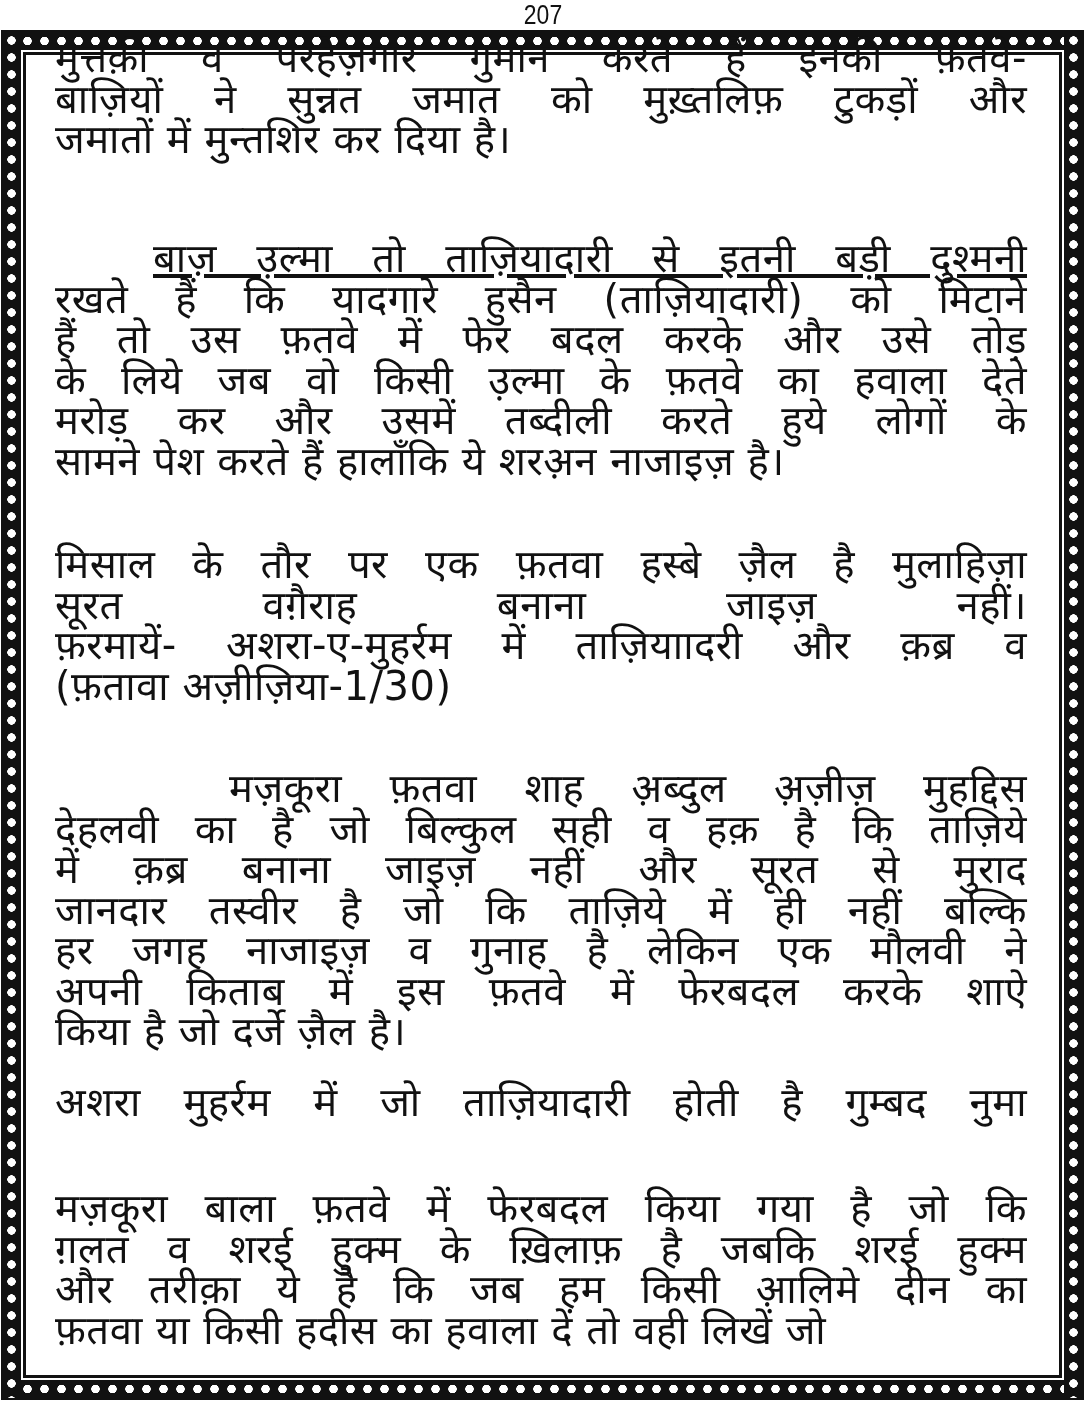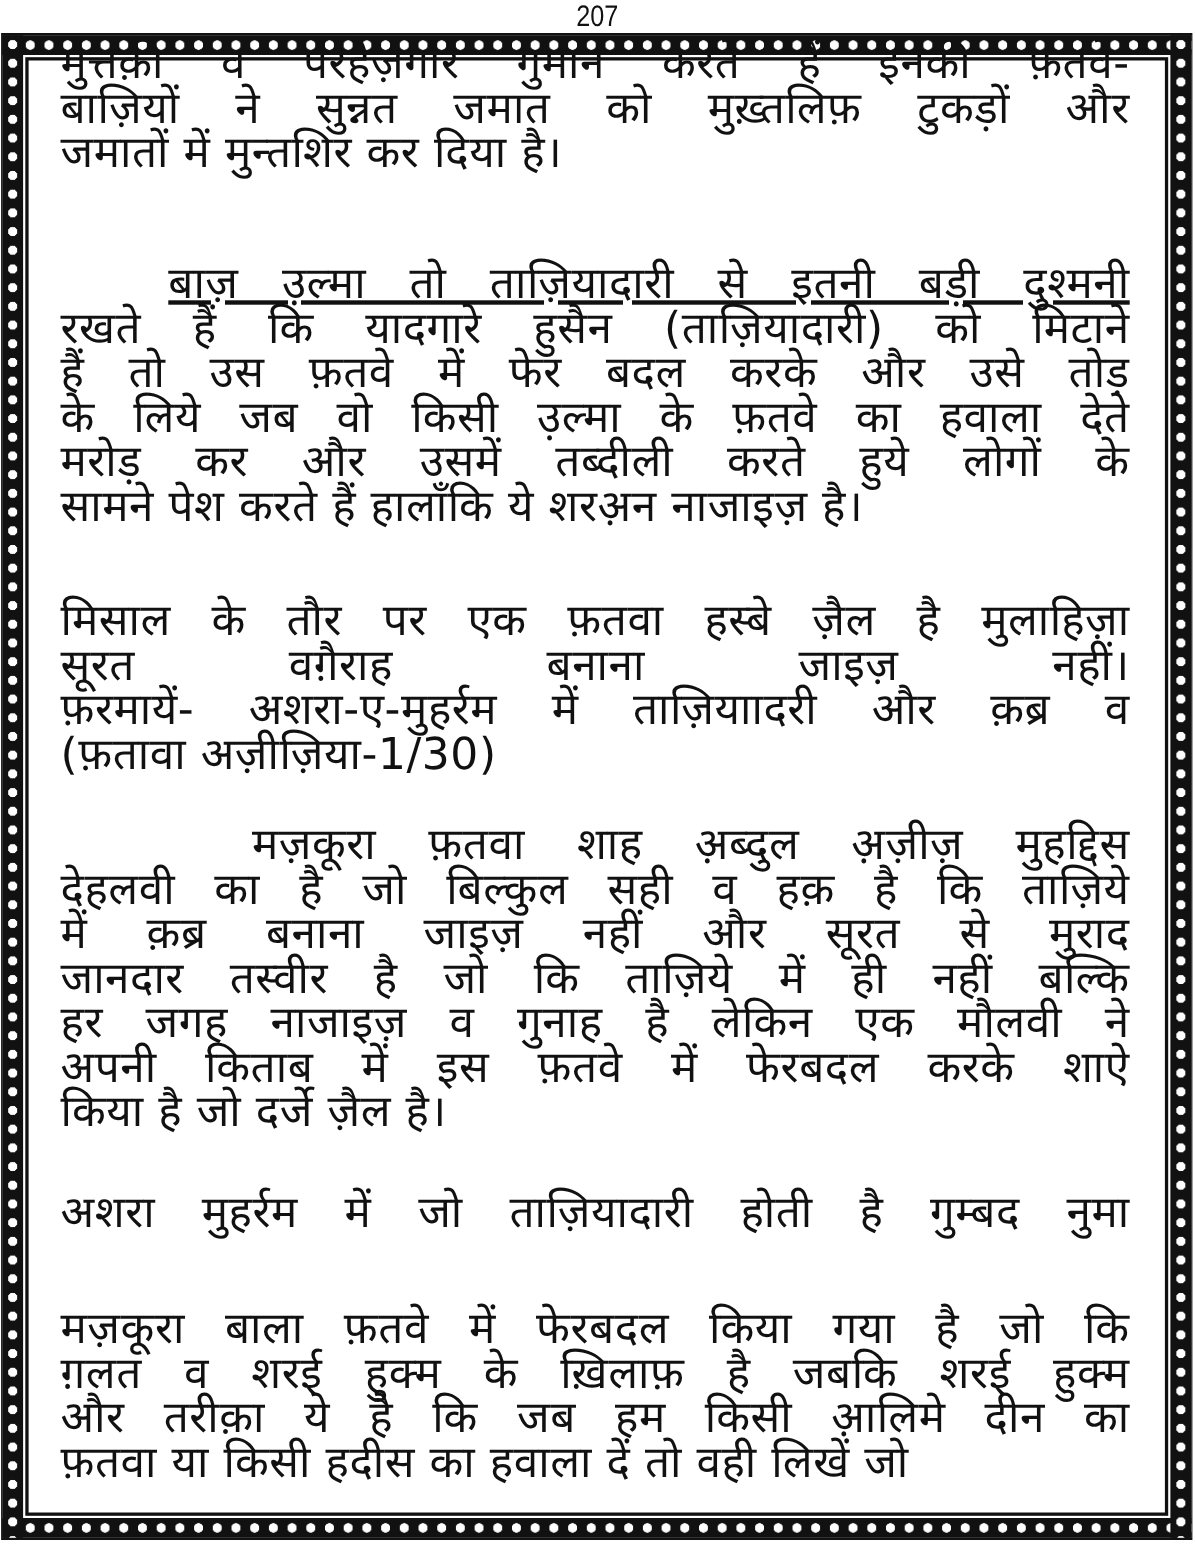--- a/index.html
+++ b/index.html
@@ -51,21 +51,21 @@
       <span class="line">के लिये जब वो किसी उ़ल्मा के फ़तवे का हवाला देते</span>
       <span class="line">मरोड़ कर और उसमें तब्दीली करते हुये लोगों के</span>
       <span class="line last">सामने पेश करते हैं हालाँकि ये शरअ़न नाजाइज़ है।</span>
     </div>
     <div class="para" style="position: absolute; left: 55px; width: 972px; top: 544px;">
       <span class="line">मिसाल के तौर पर एक फ़तवा हस्बे ज़ैल है मुलाहिज़ा</span>
       <span class="line">सूरत वग़ैराह बनाना जाइज़ नहीं।</span>
       <span class="line">फ़रमायें- अशरा-ए-मुहर्रम में ताज़ियाादरी और क़ब्र व</span>
       <span class="line last">(फ़तावा अज़ीज़िया-1/30)</span>
     </div>
-    <div class="para" style="position: absolute; left: 55px; width: 972px; top: 748px;">
+    <div class="para" style="position: absolute; left: 55px; width: 972px; top: 768px;">
       <span class="line indent-2">मज़कूरा फ़तवा शाह अ़ब्दुल अ़ज़ीज़ मुहद्दिस</span>
       <span class="line">देहलवी का है जो बिल्कुल सही व हक़ है कि ताज़िये</span>
       <span class="line">में क़ब्र बनाना जाइज़ नहीं और सूरत से मुराद</span>
       <span class="line">जानदार तस्वीर है जो कि ताज़िये में ही नहीं बल्कि</span>
       <span class="line">हर जगह नाजाइज़ व गुनाह है लेकिन एक मौलवी ने</span>
       <span class="line">अपनी किताब में इस फ़तवे में फेरबदल करके शाऐ</span>
       <span class="line last">किया है जो दर्जे ज़ैल है।</span>
     </div>
     <div class="para" style="position: absolute; left: 55px; width: 972px; top: 1082px;">
       <span class="line">अशरा मुहर्रम में जो ताज़ियादारी होती है गुम्बद नुमा</span>

